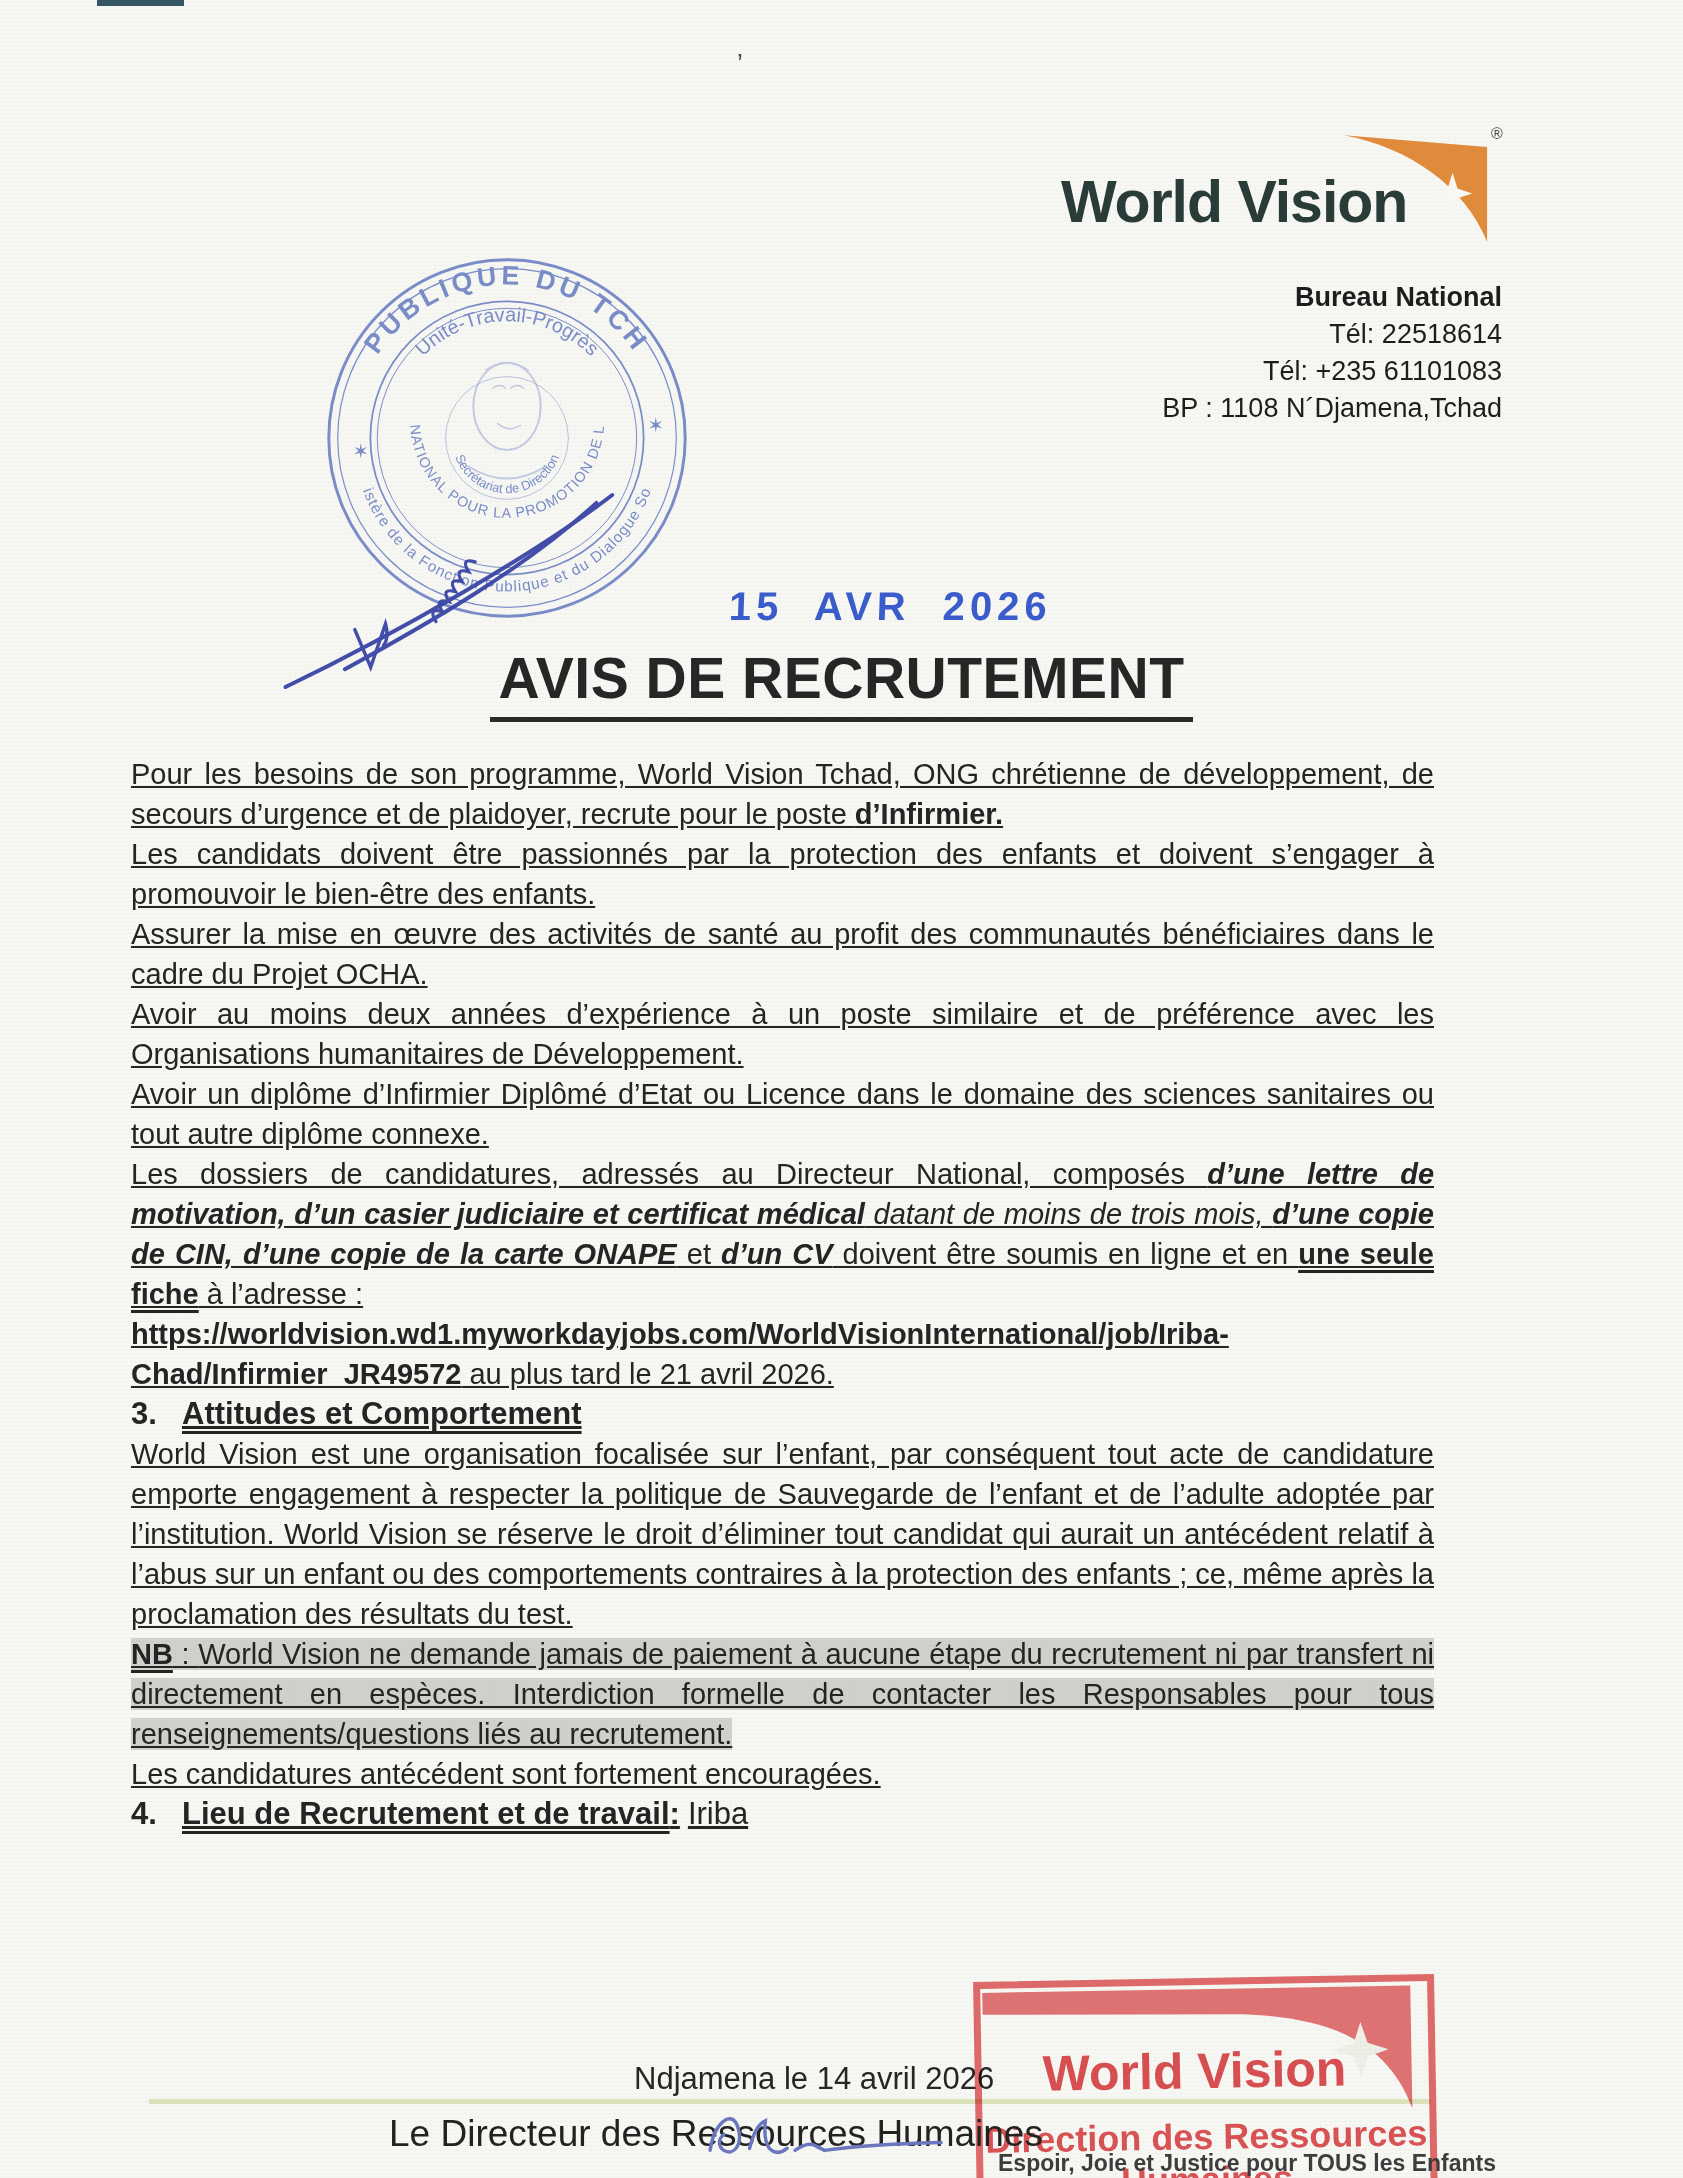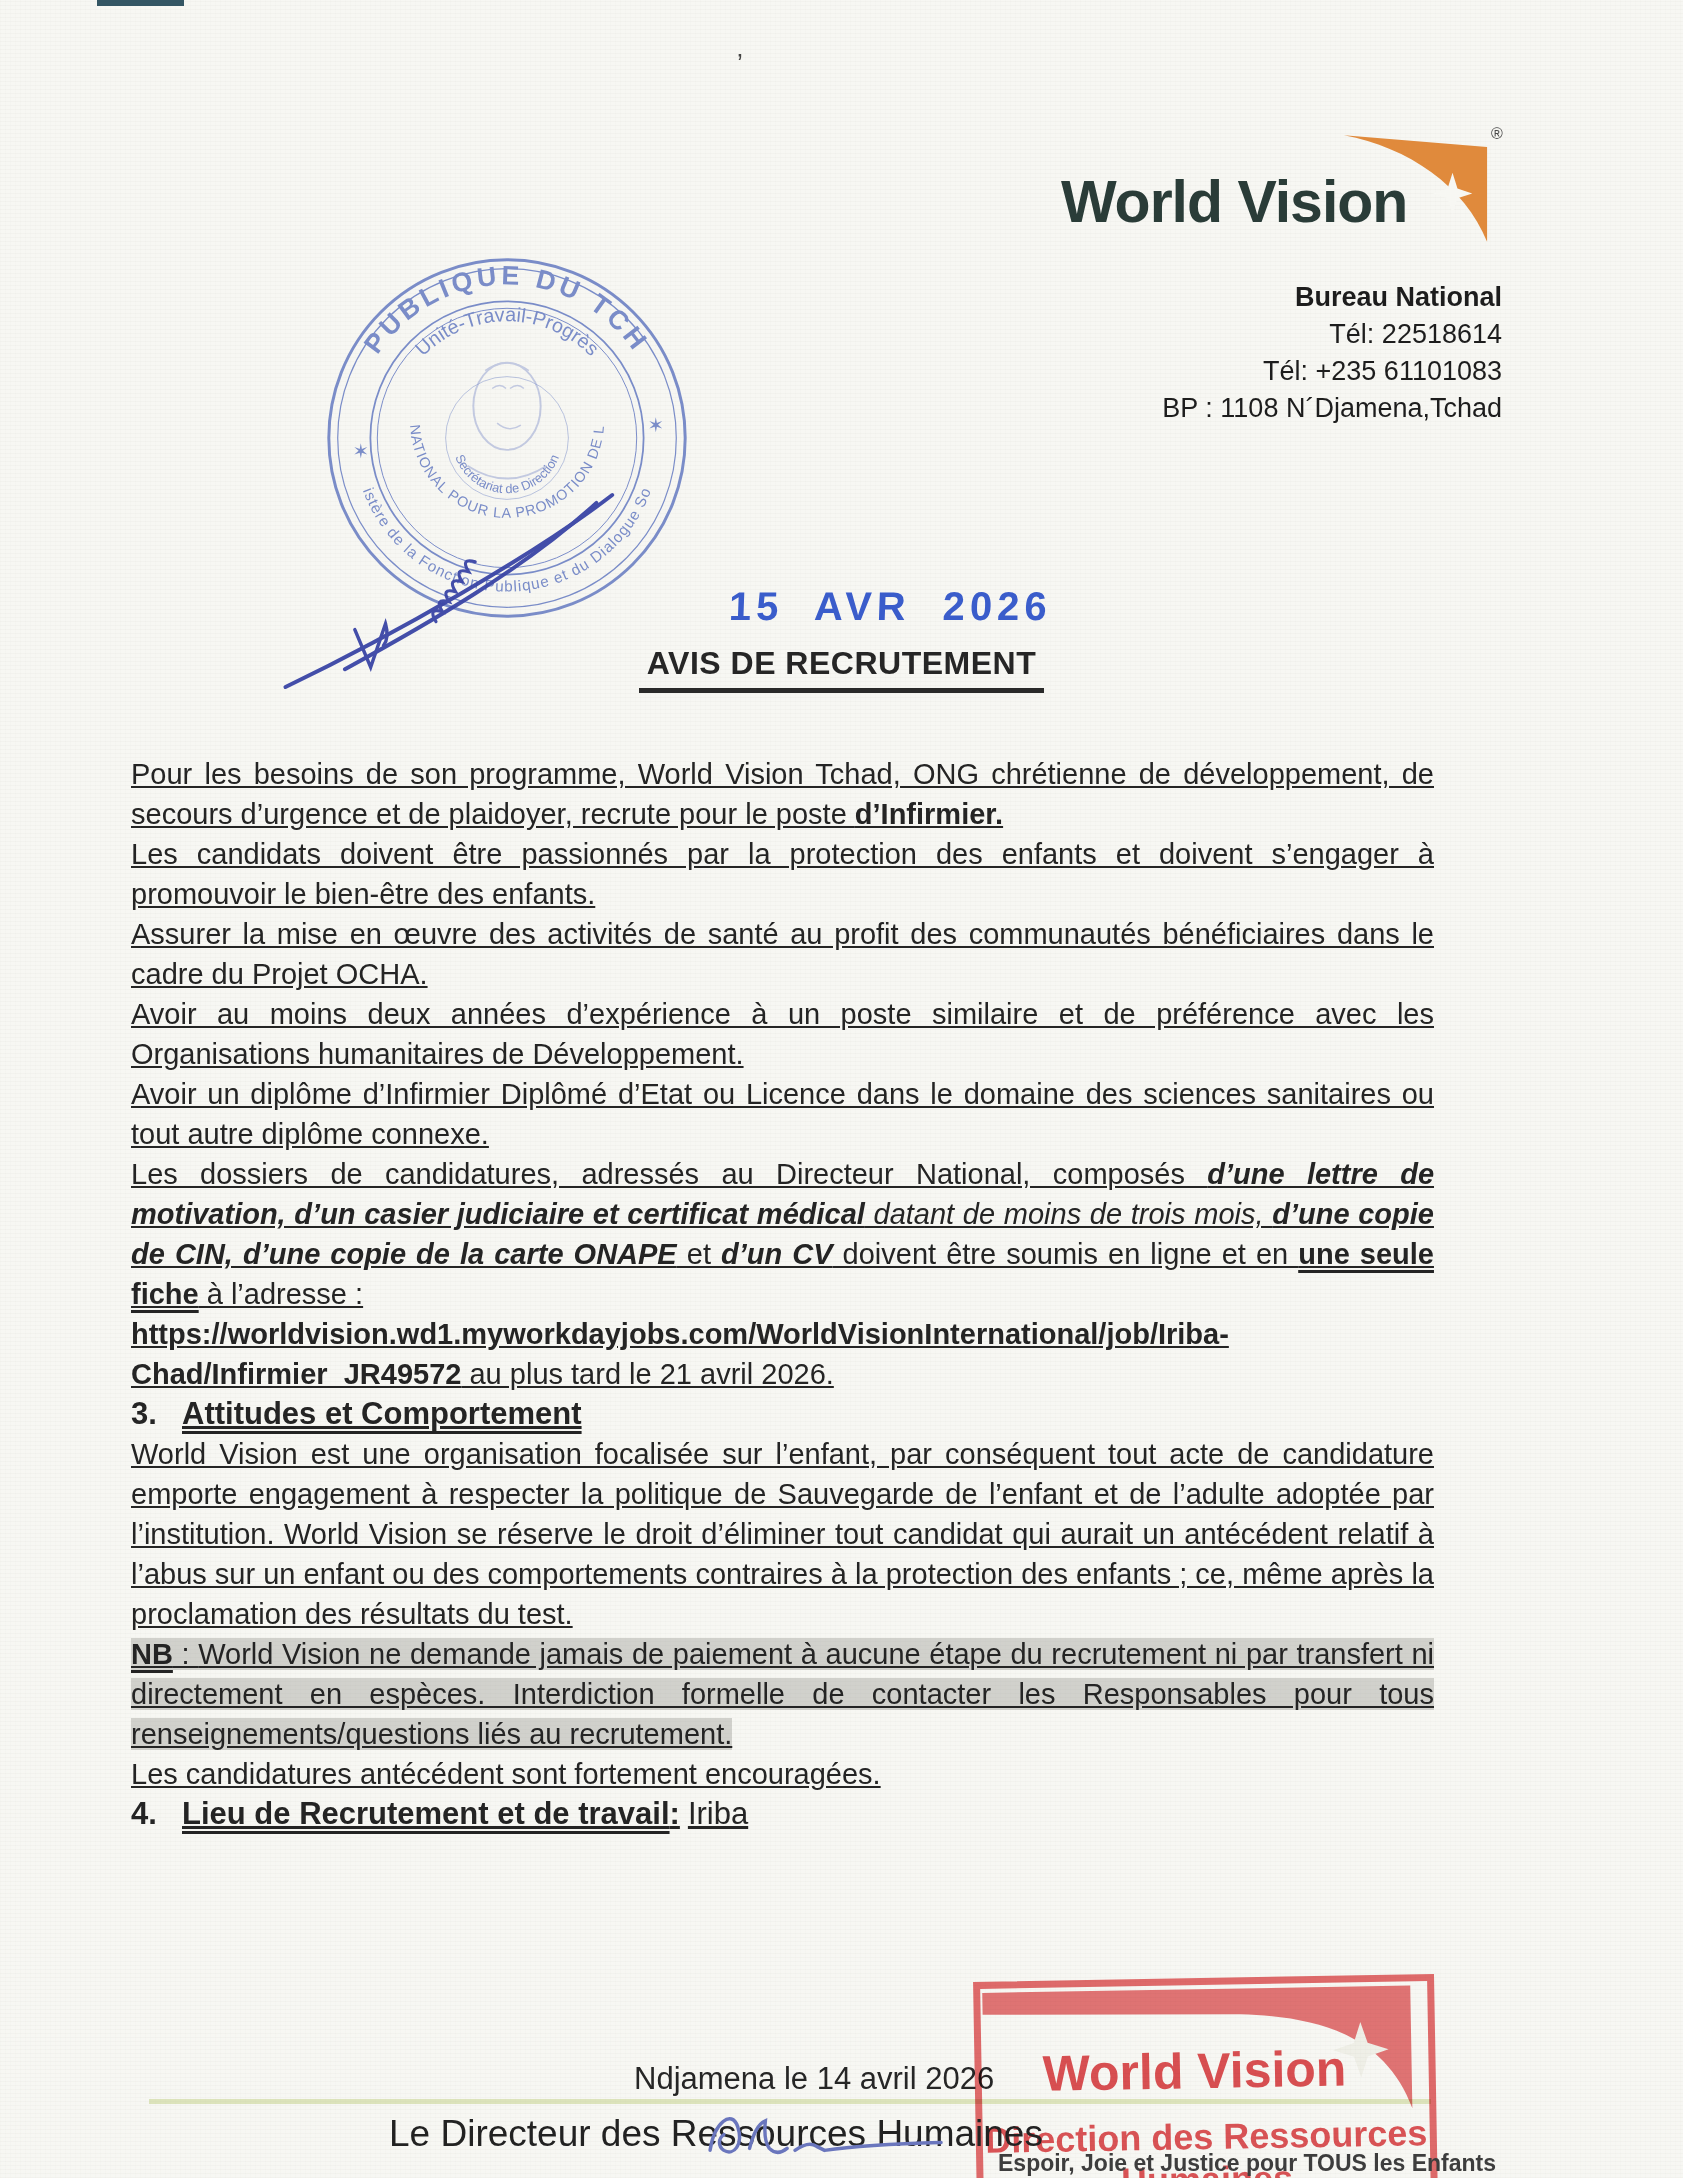--- a/index.html
+++ b/index.html
@@ -19,21 +19,21 @@
   .contact{right:181px;top:279px;text-align:right;font-size:27px;line-height:37px;color:#1d1d1d;}
   .contact .b{font-weight:bold;}
   
   .stamp-blue{left:309px;top:240px;width:396px;height:396px;opacity:.92;}
   .sig-top{left:238px;top:473px;width:396px;height:238px;}
   
   .date-stamp{left:729px;top:584px;font-size:40px;font-weight:bold;color:#2b50c8;
     letter-spacing:5px;word-spacing:16px;transform:skewX(-2deg);opacity:.92;}
   
   .title-wrap{left:0;top:645px;width:1683px;text-align:center;}
-  .title-wrap span{font-size:32px;font-weight:bold;color:#262626;letter-spacing:0.5px;
+  .title-wrap span{font-size:57px;font-weight:bold;color:#262626;letter-spacing:0.5px;
     border-bottom:5px solid #2a2a2a;padding:0 8px 7px 8px;}
   
   .doc-body{left:131px;top:754px;width:1303px;font-size:29px;line-height:40px;
     text-align:justify;color:#242424;text-decoration:underline;}
   .doc-body p{margin:0;}
   .sec-heading{font-size:31px;font-weight:bold;}
   .mt1{margin-top:32px;} .mt2{margin-top:36px;} .mt3{margin-top:24px;}
   .mt4{margin-top:18px;} .mt5{margin-top:30px;}
   .num{display:inline-block;width:51px;font-weight:bold;}
   .hd{text-decoration:underline;text-decoration-thickness:3px;text-underline-offset:7px;}

